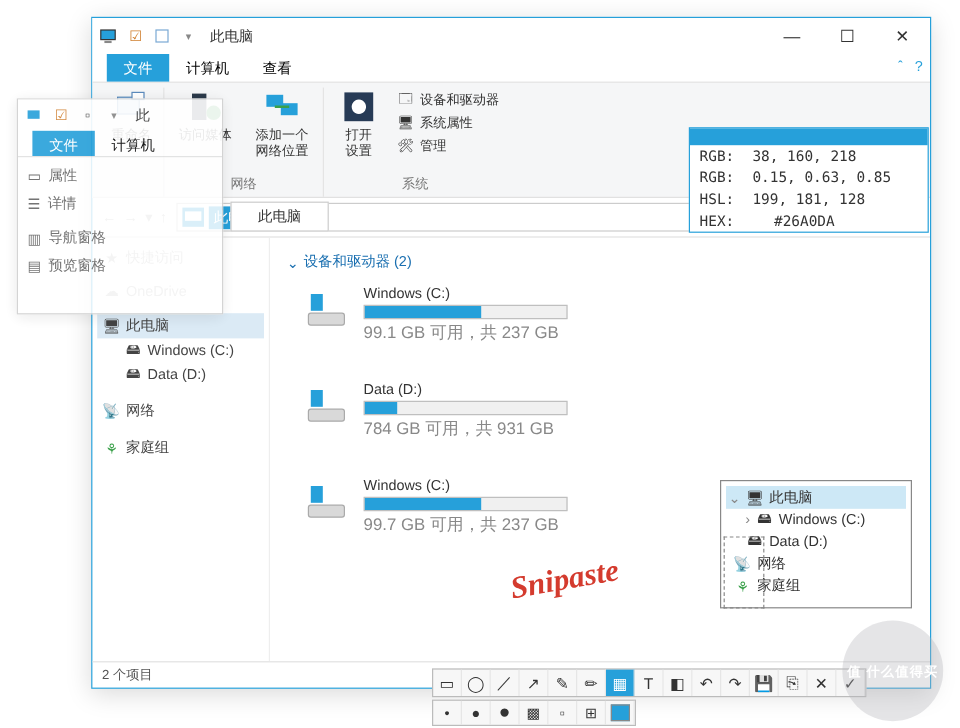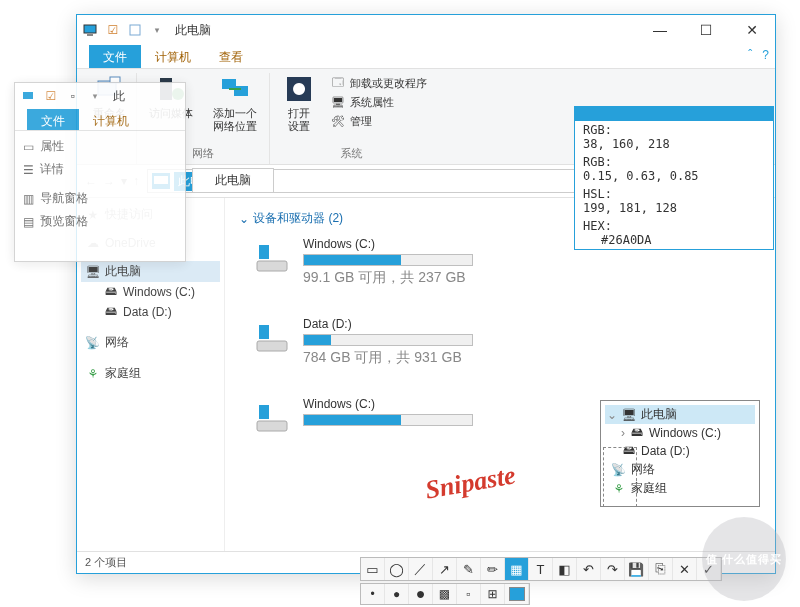--- a/index.html
+++ b/index.html
@@ -7,21 +7,21 @@
   .window { position:absolute; left:76px; top:14px; width:700px; height:560px; border:1px solid #26A0DA; background:#fff; box-shadow:0 4px 20px rgba(0,0,0,.15); display:flex; flex-direction:column; }
   
   .titlebar { height:30px; display:flex; align-items:center; background:#fff; }
   .tb-icons { display:flex; gap:6px; padding:0 6px; align-items:center; }
   .tb-icons span { width:16px; height:16px; display:inline-flex; align-items:center; justify-content:center; }
   .tb-title { flex:1; padding-left:4px; font-size:12px; }
   .win-btns { display:flex; }
   .win-btn { width:46px; height:30px; display:flex; align-items:center; justify-content:center; font-size:14px; cursor:pointer; }
   
   .tabs { display:flex; height:24px; background:#fff; border-bottom:1px solid #e1e1e1; padding-left:12px; position:relative;}
-  .tab { padding:4px 14px; font-size:12px; cursor:pointer; color:#a16207;}
+  .tab { padding:4px 14px; font-size:12px; cursor:pointer; color:#000000;}
   .tab.active { background:#26A0DA; color:#fff; }
   .tab-help { position:absolute; right:6px; top:3px; font-size:12px; color:#26A0DA; display:flex; gap:10px;}
   
   .ribbon { display:flex; background:#f5f6f7; border-bottom:1px solid #e1e1e1; padding:4px 6px 0 6px; height:96px; }
   .rgrp { display:flex; flex-direction:column; align-items:center; padding:0 6px; border-right:1px solid #e4e4e4; }
   .rgrp:last-child{border-right:none;}
   .rgrp .row { display:flex; gap:8px; }
   .ritem { display:flex; flex-direction:column; align-items:center; width:56px; cursor:pointer; text-align:center; }
   .ritem .ico { width:32px; height:32px; display:flex; align-items:center; justify-content:center; margin-bottom:2px;}
   .ritem .lbl { font-size:11px; line-height:13px; }
@@ -59,21 +59,21 @@
   .status { height:22px; border-top:1px solid #e1e1e1; display:flex; align-items:center; padding:0 8px; font-size:11px; color:#555;}
   
   .ghost { position:absolute; left:14px; top:82px; width:172px; height:180px; background:rgba(255,255,255,.92); border:1px solid #d0d0d0; box-shadow:0 2px 12px rgba(0,0,0,.1); font-size:12px; opacity:.9;}
   .ghost .titlebar{height:26px;}
   .ghost .tab.active{background:#26A0DA;color:#fff;}
   .ghost .body2{padding:4px;}
   .grow{display:flex;align-items:center;gap:6px;padding:3px 4px;color:#666;}
   
   .mag { position:absolute; right:26px; top:106px; width:200px; border:1px solid #26A0DA; background:#fff; font-family:Consolas,monospace; font-size:12px;}
   .mag .mhdr{height:14px;background:#26A0DA;}
-  .mag .mrow{display:flex;padding:2px 8px;flex-direction:column;}
+  .mag .mrow{display:flex;padding:2px 8px;}
   .mag .mrow span:first-child{width:44px;color:#333;}
   
   .mini { position:absolute; right:40px; bottom:100px; width:160px; border:1px solid #888; background:#fff; padding:4px 4px 8px 4px; font-size:12px;}
   .mini .mn{display:flex;align-items:center;gap:4px;padding:1px 2px;}
   .mini .mn.sel{background:#cde8f6;}
   .mini .dash{border:1px dashed #888; position:absolute;}
   
   .sniptb { position:absolute; left:360px; bottom:26px; display:flex; border:1px solid #bbb; background:#f7f7f7;}
   .sniptb .tbtn{width:24px;height:22px;display:flex;align-items:center;justify-content:center;cursor:pointer;font-size:13px;border-right:1px solid #e6e6e6;}
   .sniptb .tbtn.on{background:#26A0DA;color:#fff;}
@@ -170,21 +170,21 @@
                 <rect x="3" y="3" width="24" height="24" fill="#273b56"></rect>
                 <path d="M15 9 a6 6 0 1 0 .1 0 M15 12 a3 3 0 1 0 .1 0" fill="#fff"></path>
               </svg>
             </div>
           <div class="lbl" style="white-space:pre-line">打开
 设置</div>
         </div>
         <div class="sgrp">
           <div class="sitem">
               <span class="sico">🗔</span>
-              <span>卸载或更改程序</span>
+              <span>设备和驱动器</span>
             </div>
           <div class="sitem">
               <span class="sico">🖥</span>
               <span>系统属性</span>
             </div>
           <div class="sitem">
               <span class="sico">🛠</span>
               <span>管理</span>
             </div>
         </div>
@@ -290,20 +290,21 @@
               <svg width="40" height="36">
                 <rect x="4" y="20" width="30" height="10" rx="2" fill="#d9d9d9" stroke="#aaa"></rect>
                 <rect x="6" y="4" width="10" height="14" fill="#26A0DA"></rect>
               </svg>
             </div>
             <div class="d-info">
               <div class="d-name">Windows (C:)</div>
               <div class="bar">
                 <div style="width:58%"></div>
               </div>
+              <div class="d-cap">99.7 GB 可用，共 237 GB</div>
             </div>
           </div>
         </div>
       <div class="watermark">Snipaste</div>
     </div>
   </div>
   <div class="status">
     <span>2 个项目</span>
   </div>
 </div>

